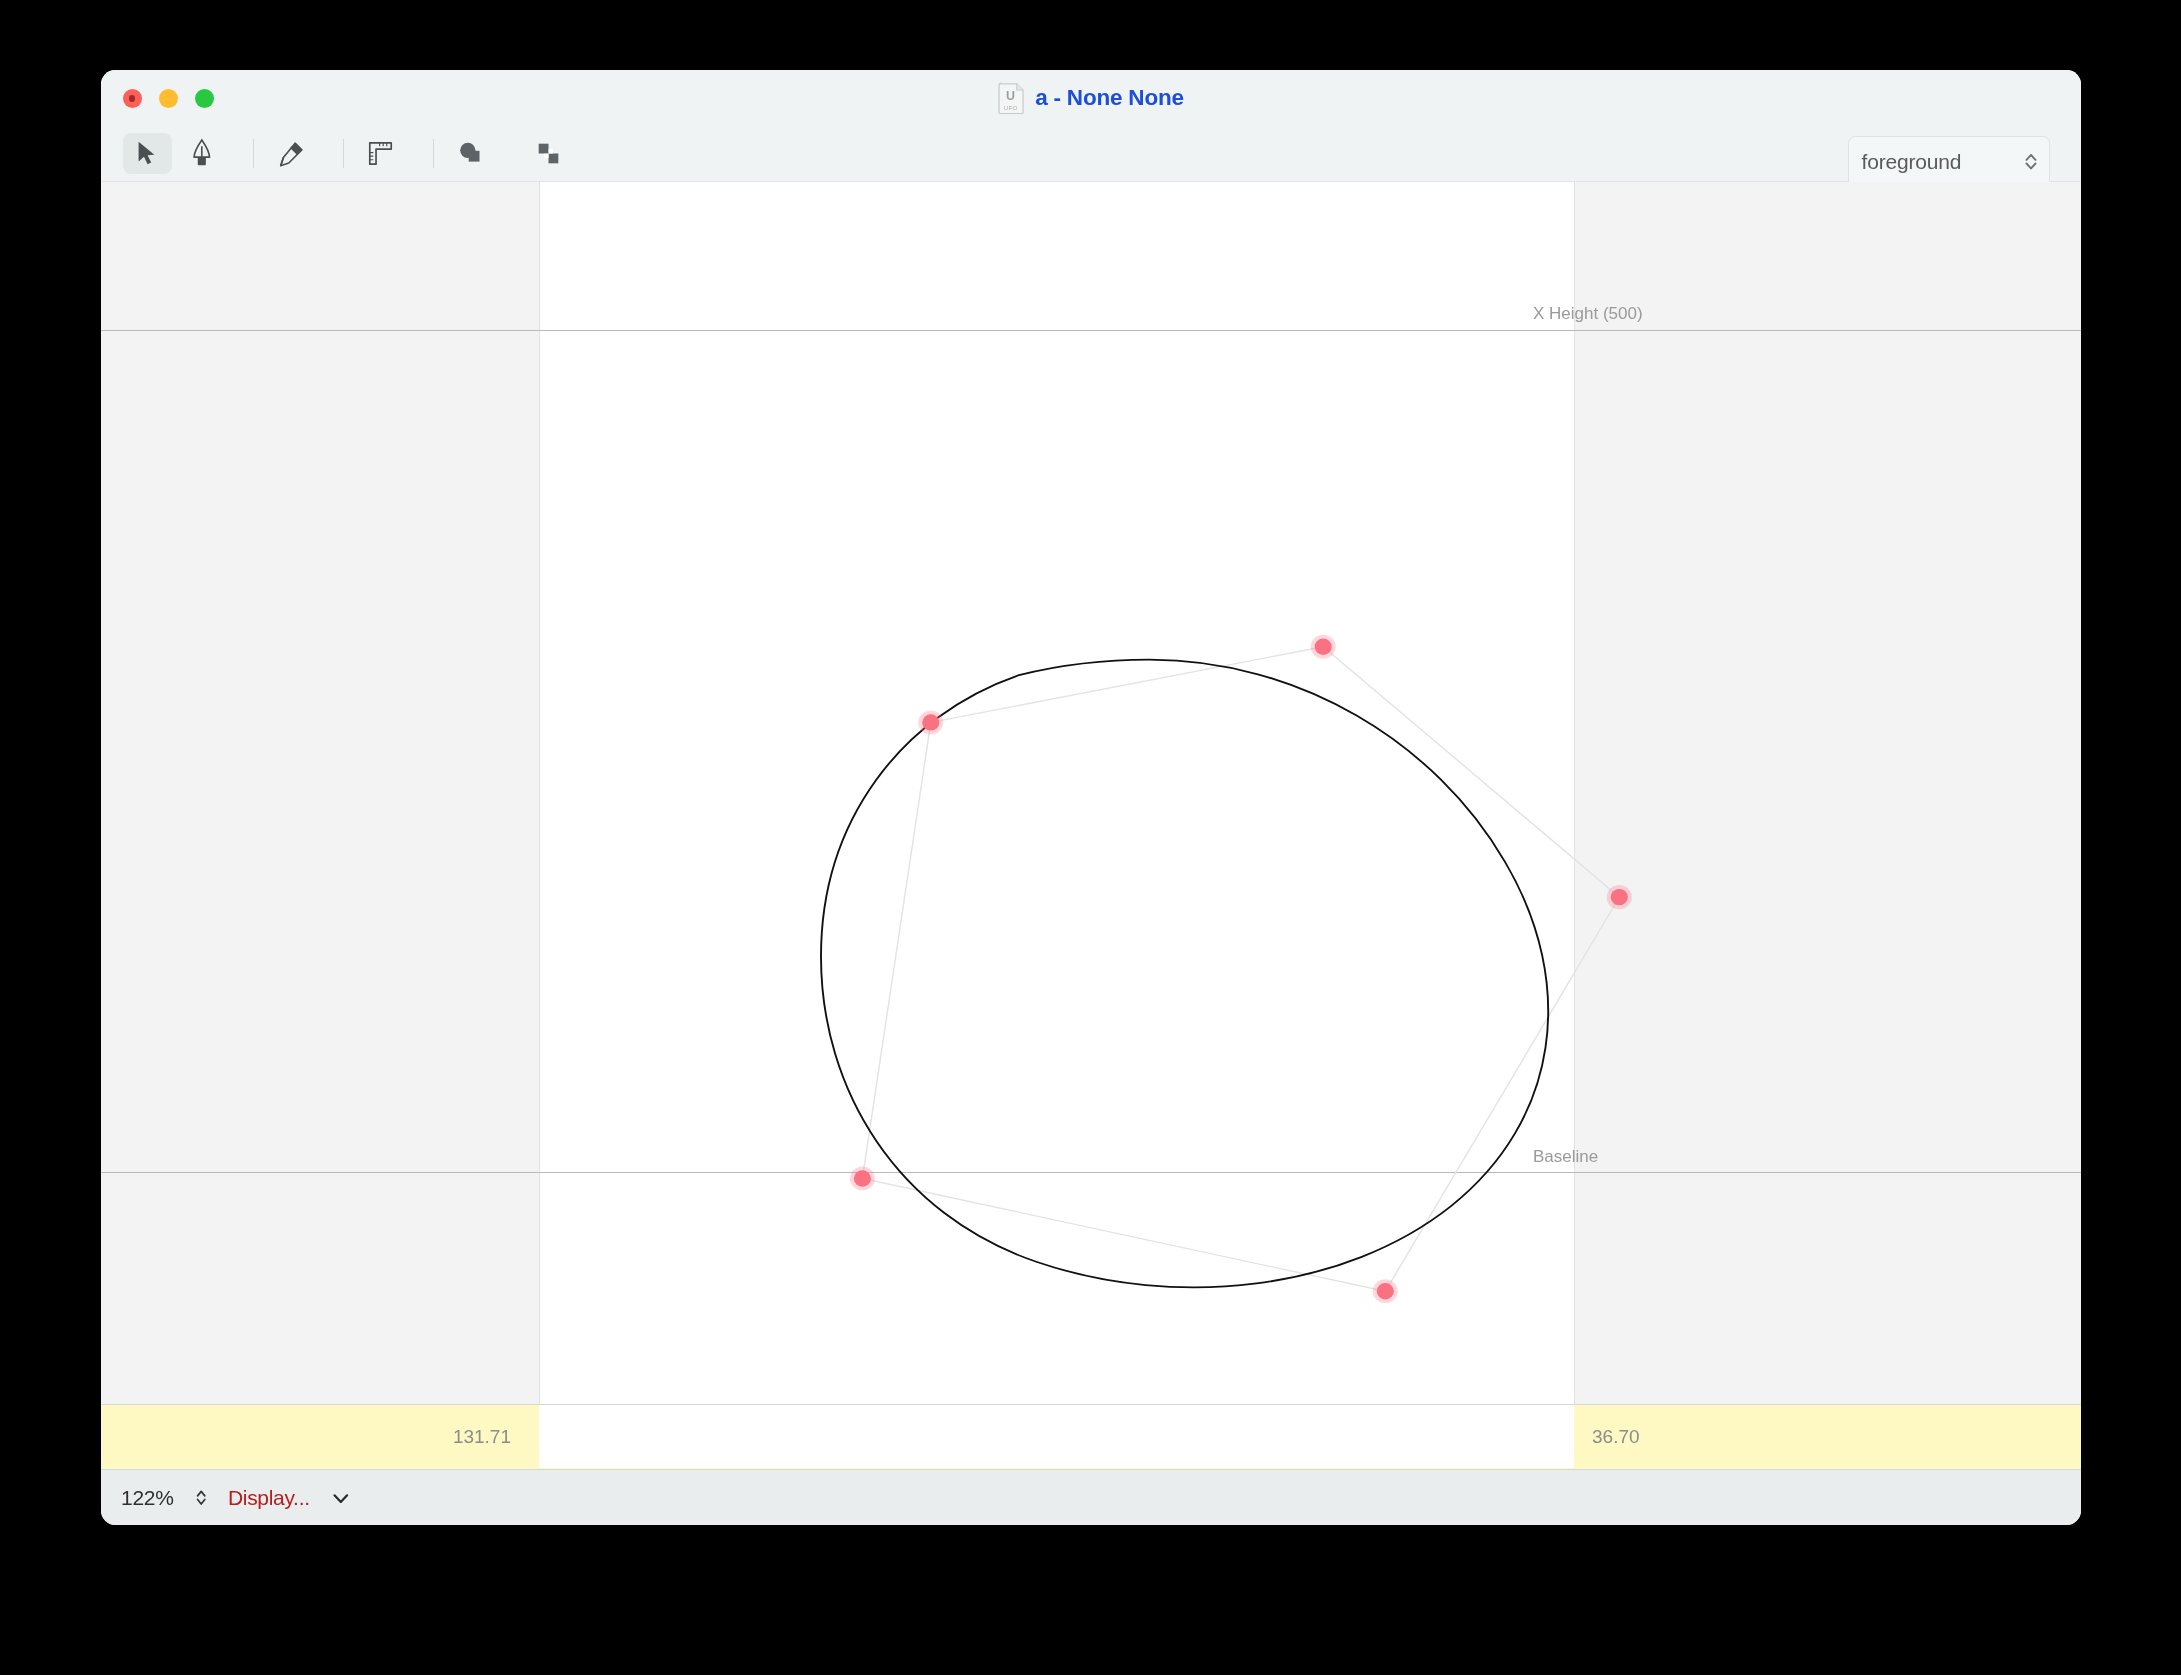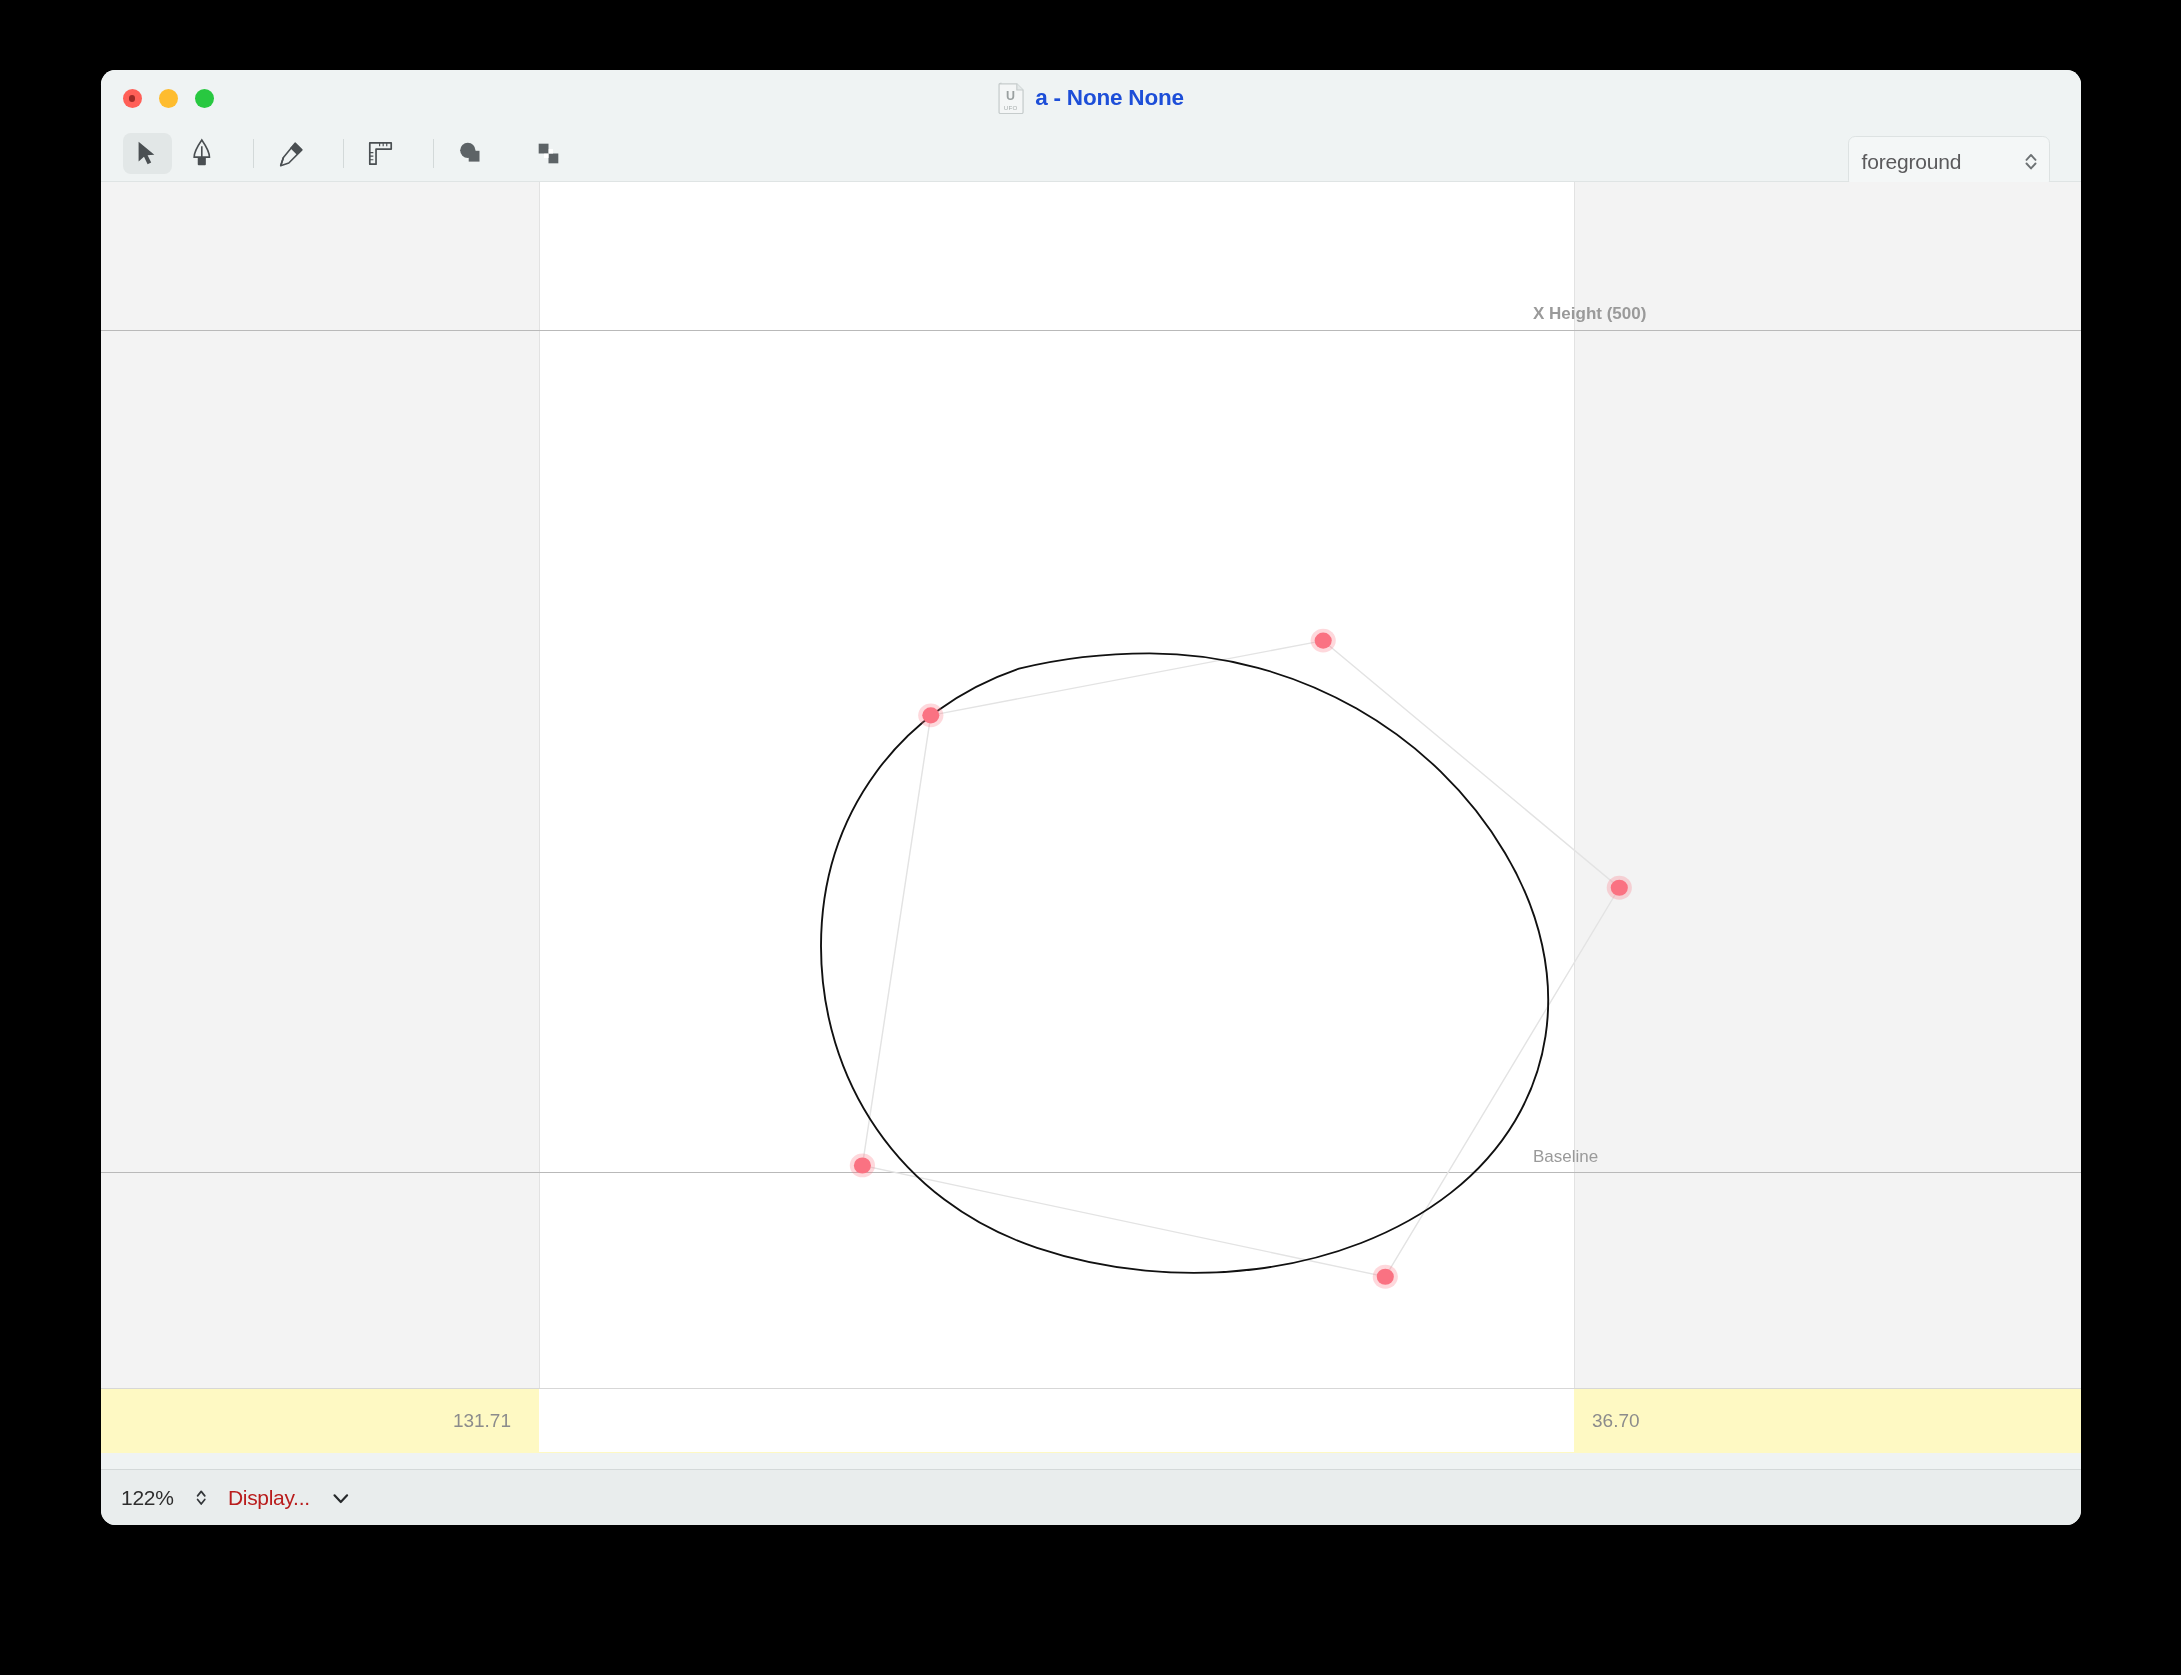--- a/index.html
+++ b/index.html
@@ -99,21 +99,21 @@
     position:absolute; left:0; right:0; height:0.9px;
     background:#b9b9b9;
   }
   #guide-xheight { top:148px; }
   #guide-baseline { top:990px; }
   .guide-label {
     position:absolute;
     font-size:17px; color:#9a9a9a;
     white-space:nowrap;
   }
-  #label-xheight  { left:1432px; top:122px;font-weight:bold; }
+  #label-xheight  { left:1432px; top:122px; }
   #label-baseline { left:1432px; top:965px; }
 
   #vline-left  { position:absolute; left:438px; top:0; bottom:0; width:0.9px; background:#e2e2e2; }
   #vline-right { position:absolute; left:1473px; top:0; bottom:0; width:0.9px; background:#e2e2e2; }
 
   #outline-svg { position:absolute; left:0; top:0; width:100%; height:100%; overflow:visible; }
 
   
   #metrics {
     position:relative;
@@ -133,21 +133,21 @@
   #metric-left  { left:0; width:410px; text-align:right; }
   #metric-right { left:1491px; }
 
   
   #statusbar {
     position:relative;
     height:56px; flex:0 0 56px;
     background:#e9eded;
     border-top:0.9px solid #d4d9d9;
     display:flex; align-items:center;
-    padding-left:20px; gap:20px;margin-top:16px;
+    padding-left:20px; gap:20px;
   }
   #zoom-level { font-size:21px; color:#2e2e2e; letter-spacing:-0.3px; }
   #display-label { font-size:21px; color:#b91c1c; letter-spacing:-0.3px; }
   .stepper-icon, .chev-icon { display:block; }
 </style>
 </head>
 <body>
 
 <div id="window">
 

